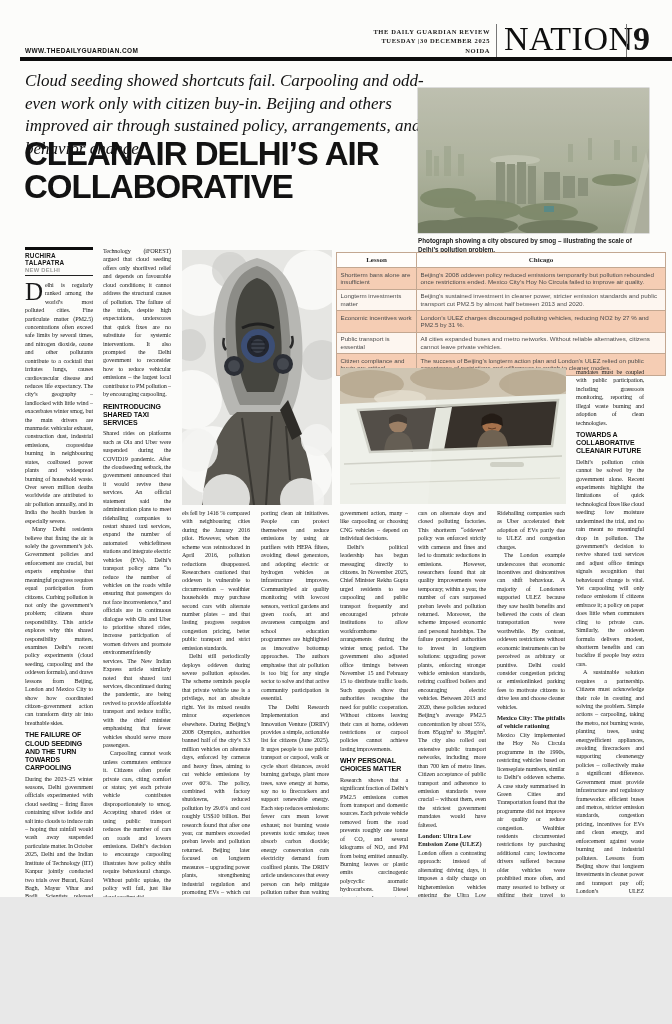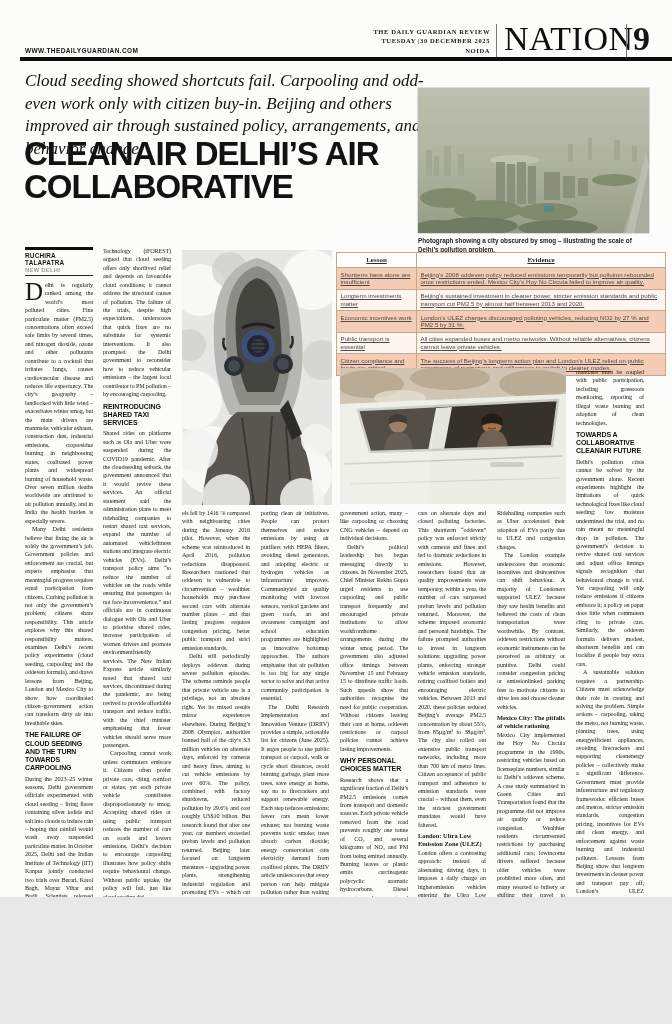--- a/index.html
+++ b/index.html
@@ -12,21 +12,21 @@
   .pgnum{position:absolute;left:633px;top:22px;font:bold 34px/34px "Liberation Serif",serif;color:#141414;}
   .rule-top{position:absolute;left:20px;right:0;top:57px;height:3.5px;background:#0d0d0d;}
   
   .standfirst{position:absolute;left:25px;top:70px;width:404px;font:italic 17px/1.33 "Liberation Serif",serif;color:#111;}
   .headline{position:absolute;left:24px;top:137px;width:410px;font:800 33px/33px "Liberation Sans",sans-serif;letter-spacing:-1px;color:#121212;}
   
   .citywrap{position:absolute;left:418px;top:88px;width:231px;height:145px;overflow:hidden;box-shadow:0 0 0 .5px #bbb;}
   .citycap{position:absolute;left:418px;top:237px;width:231px;font:bold 6.3px/1.35 "Liberation Sans",sans-serif;color:#222;}
   
   .lessons{position:absolute;left:336px;top:252px;width:330px;border-collapse:collapse;font:6.2px/1.25 "Liberation Sans",sans-serif;color:#4b4b4b;}
-  .lessons th,.lessons td{border:.7px solid #c3a791;padding:2.5px 3.5px;vertical-align:top;text-decoration:underline;}
+  .lessons th,.lessons td{border:.7px solid #c3a791;padding:2.5px 3.5px;vertical-align:top;}
   .lessons th{font:bold 7px "Liberation Serif",serif;color:#2a2a2a;text-align:center;background:#fffdfb;padding:3px;}
   .lessons td.lcell{width:72px;text-align:left;}
   .lessons tr.odd td{background:#f5cdb4;}
   .lessons tr.even td{background:#fdf6f0;}
   
   .maskwrap{position:absolute;left:182px;top:250px;width:150px;height:255px;overflow:hidden;}
   .carwrap{position:absolute;left:340px;top:368px;width:226px;height:136px;overflow:hidden;}
   
   .bybar{height:2.6px;background:#0d0d0d;margin-bottom:2px;}
   .byname{font:bold 6.4px "Liberation Sans",sans-serif;letter-spacing:.2px;color:#151515;}
@@ -109,21 +109,21 @@
       <rect x="126" y="118" width="10" height="6" fill="#3f7d7d"></rect>
       <rect width="231" height="145" fill="#b9bca9" opacity=".22"></rect>
     </svg>
   </div>
   <div class="citycap">Photograph showing a city obscured by smog – illustrating the scale of Delhi’s pollution problem.</div>
 
   <table class="lessons">
     <thead>
       <tr>
         <th>Lesson</th>
-        <th>Evidence</th>
+        <th>Chicago</th>
       </tr>
     </thead>
     <tbody>
         <tr class="odd">
           <td class="lcell">Shortterm bans alone are insufficient</td>
           <td>Beijing’s 2008 oddeven policy reduced emissions temporarily but pollution rebounded once restrictions ended. Mexico City’s Hoy No Circula failed to improve air quality.</td>
         </tr>
         <tr class="even">
           <td class="lcell">Longterm investments matter</td>
           <td>Beijing’s sustained investment in cleaner power, stricter emission standards and public transport cut PM2.5 by almost half between 2013 and 2020.</td>

